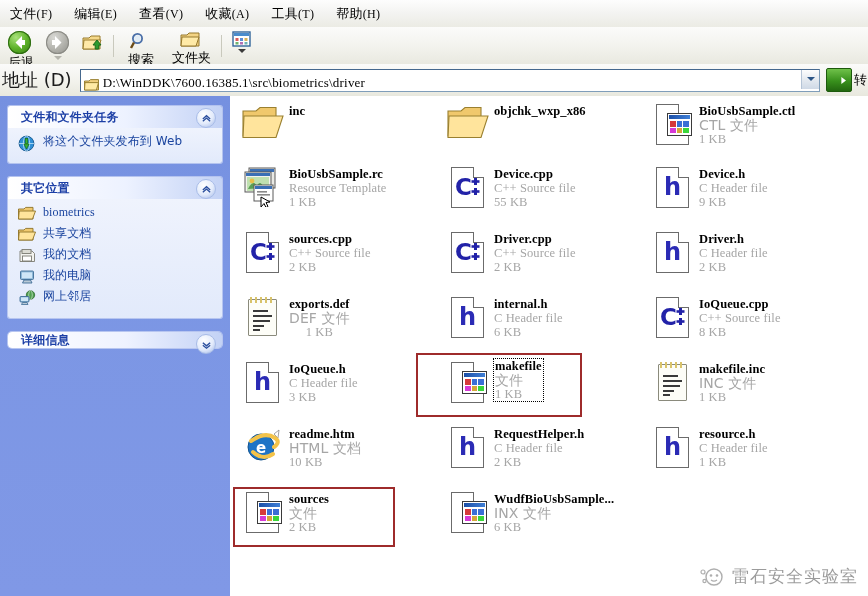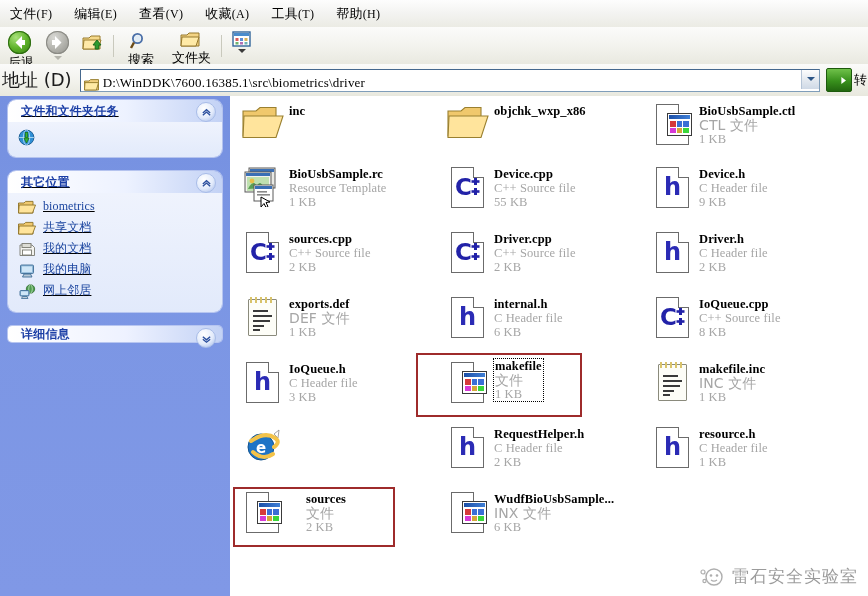--- a/index.html
+++ b/index.html
@@ -90,23 +90,22 @@
   .go-cut{flex:none;font-family:"DejaVu Sans","Liberation Sans",sans-serif;font-size:13px;color:#000;
     width:14px;overflow:hidden;white-space:nowrap;}
 
   
   .sidebar{
     position:absolute;left:0;top:96px;width:230px;height:500px;
     background:linear-gradient(to bottom,#7590e0 0%,#7b96e4 35%,#8098e6 100%);
     overflow:hidden;
   }
   .panel{
-    margin:4px 8px 0 8px;border-radius:8px;overflow:hidden;
+    margin:10px 8px 0 8px;border-radius:2px;overflow:hidden;
     box-shadow:0 0 0 1px rgba(255,255,255,0.45);
-    text-decoration:underline;
   }
   .panel-head{
     height:22px;display:flex;align-items:center;position:relative;
     background:linear-gradient(to right,#ffffff 0%,#edf2ff 55%,#c3d2f5 100%);
     padding-left:13px;
   }
   .panel-title{
     font-family:"DejaVu Sans","Liberation Sans",sans-serif;font-size:12px;font-weight:bold;
     color:#1c3fa6;letter-spacing:0.2px;
   }
@@ -314,20 +313,21 @@
         <div class="sb-row">
           <span class="sb-ico">
             <svg viewBox="0 0 19 17" width="19" height="17">
               <circle cx="8.5" cy="8.5" r="7.4" fill="#2f8fd6" stroke="#19598e" stroke-width="0.9"></circle>
               <ellipse cx="8.5" cy="8.5" rx="3.2" ry="7.4" fill="none" stroke="#bfe3f7" stroke-width="0.8"></ellipse>
               <line x1="1.1" y1="8.5" x2="15.9" y2="8.5" stroke="#bfe3f7" stroke-width="0.8"></line>
               <path d="M6 9 L11 9 L8.5 14 Z" fill="#37b337" stroke="#1c711c" stroke-width="0.8"></path>
               <rect x="7.3" y="3.5" width="2.4" height="5" fill="#37b337" stroke="#1c711c" stroke-width="0.8"></rect>
             </svg>
           </span>
+          <span class="sb-text" style="max-width:150px;white-space:normal;">将这个文件夹发布到 Web</span>
         </div>
       </div>
     </div>
 
     <div class="panel" style="margin-top:14px;">
       <div class="panel-head">
         <span class="panel-title">其它位置</span>
         <span class="panel-toggle">
           <svg viewBox="0 0 12 12" width="11" height="11">
               <path d="M2 6.5 L6 3 L10 6.5" fill="none" stroke="#2b4f9e" stroke-width="1.5"></path>
@@ -551,21 +551,21 @@
       <span class="doc-fold"></span>
       <span class="doc-glyph">h</span>
           </span>
         </span>
         <div class="ftext">
           <div class="fname">Driver.h</div>
           <div class="fmeta">C Header file</div>
           <div class="fmeta">2 KB</div>
         </div>
       </div>
-      <div class="fitem" style="left: 10px; top: 198px;">
+      <div class="fitem" style="left: 10px; top: 198px; text-align: center;">
         <span class="fico">
           <span class="note">
       <span class="rings"></span>
       <span class="ln" style="top:10px;width:15px;"></span>
       <span class="ln" style="top:15px;width:19px;"></span>
       <span class="ln" style="top:20px;width:17px;"></span>
       <span class="ln" style="top:25px;width:11px;"></span>
       <span class="ln" style="top:29px;width:7px;"></span>
           </span>
         </span>
@@ -666,20 +666,25 @@
           <span class="ieico">
       <svg viewBox="0 0 37 37" width="37" height="37">
         <path d="M30 6 L35 2 L34 10 Z" fill="#ffffff" stroke="#8a8a8a" stroke-width="0.8"></path>
         <circle cx="17" cy="19" r="13" fill="#1e74c6"></circle>
         <circle cx="17" cy="19" r="13" fill="none" stroke="#11538f" stroke-width="1"></circle>
         <path d="M7 13 q14 -10 24 -3 q6 4 -1 9" fill="none" stroke="#f3c34a" stroke-width="4" stroke-linecap="round"></path>
         <path d="M9 24 q10 9 20 2" fill="none" stroke="#f3c34a" stroke-width="4" stroke-linecap="round"></path>
         <text x="17" y="25" font-family="DejaVu Sans" font-size="15" font-weight="bold" fill="#ffffff" text-anchor="middle">e</text>
       </svg></span>
         </span>
+        <div class="ftext">
+          <div class="fname">readme.htm</div>
+          <div class="fmeta cjk">HTML 文档</div>
+          <div class="fmeta">10 KB</div>
+        </div>
       </div>
       <div class="fitem" style="left: 215px; top: 328px;">
         <span class="fico">
           <span class="doc">
       <span class="doc-fold"></span>
       <span class="doc-glyph">h</span>
           </span>
         </span>
         <div class="ftext">
           <div class="fname">RequestHelper.h</div>
@@ -693,21 +698,21 @@
       <span class="doc-fold"></span>
       <span class="doc-glyph">h</span>
           </span>
         </span>
         <div class="ftext">
           <div class="fname">resource.h</div>
           <div class="fmeta">C Header file</div>
           <div class="fmeta">1 KB</div>
         </div>
       </div>
-      <div class="fitem" style="left: 10px; top: 393px; gap: 17px;">
+      <div class="fitem" style="left: 10px; top: 393px;">
         <span class="fico">
           <span class="doc">
       <span class="doc-fold"></span>
       <span class="winico">
         <span class="tbar"></span>
         <span class="grid">
           <i style="background:#d63a3a"></i>
                 <i style="background:#3a6fd6"></i>
                 <i style="background:#3a6fd6"></i>
           <i style="background:#d63ad6"></i>

